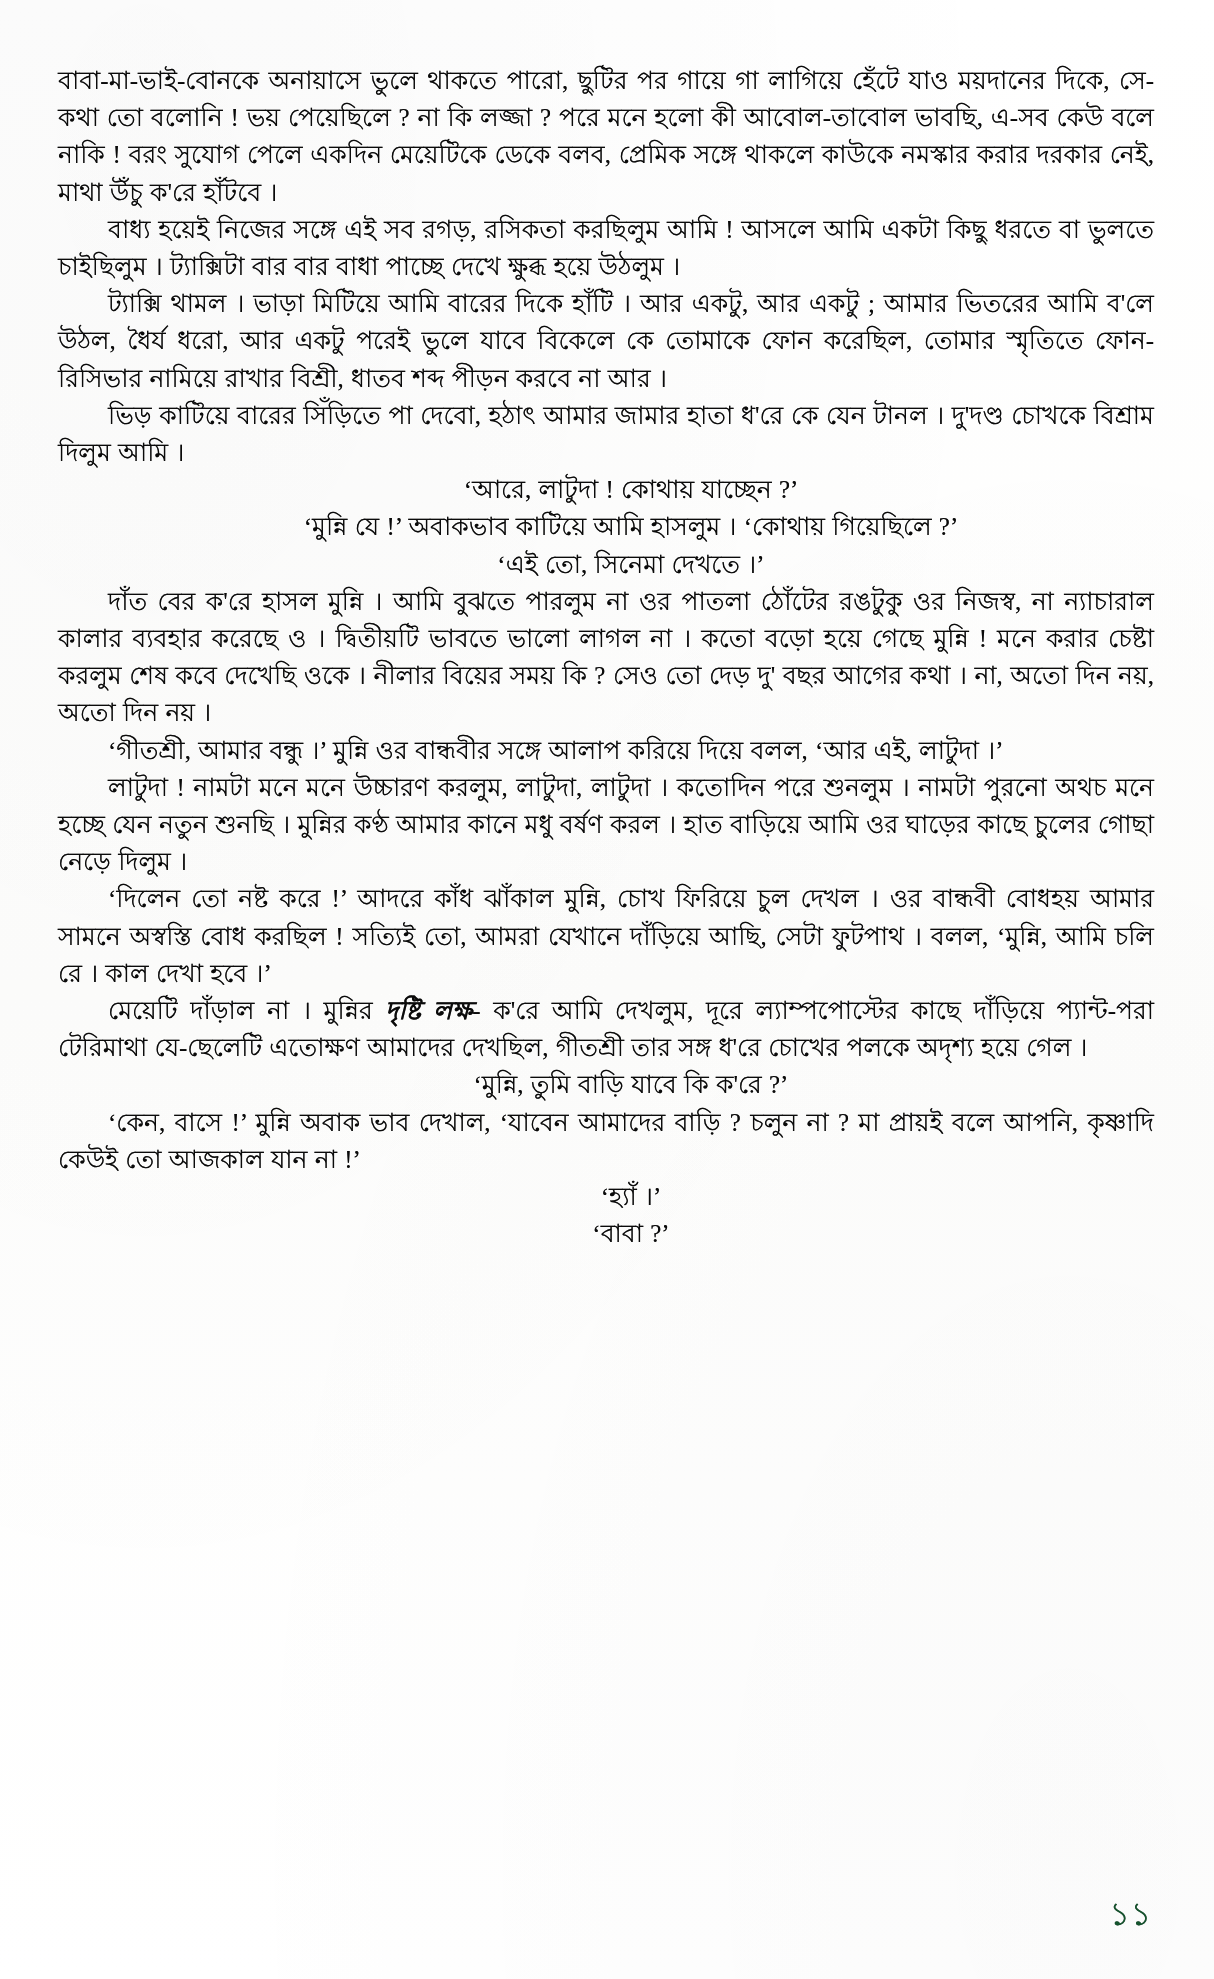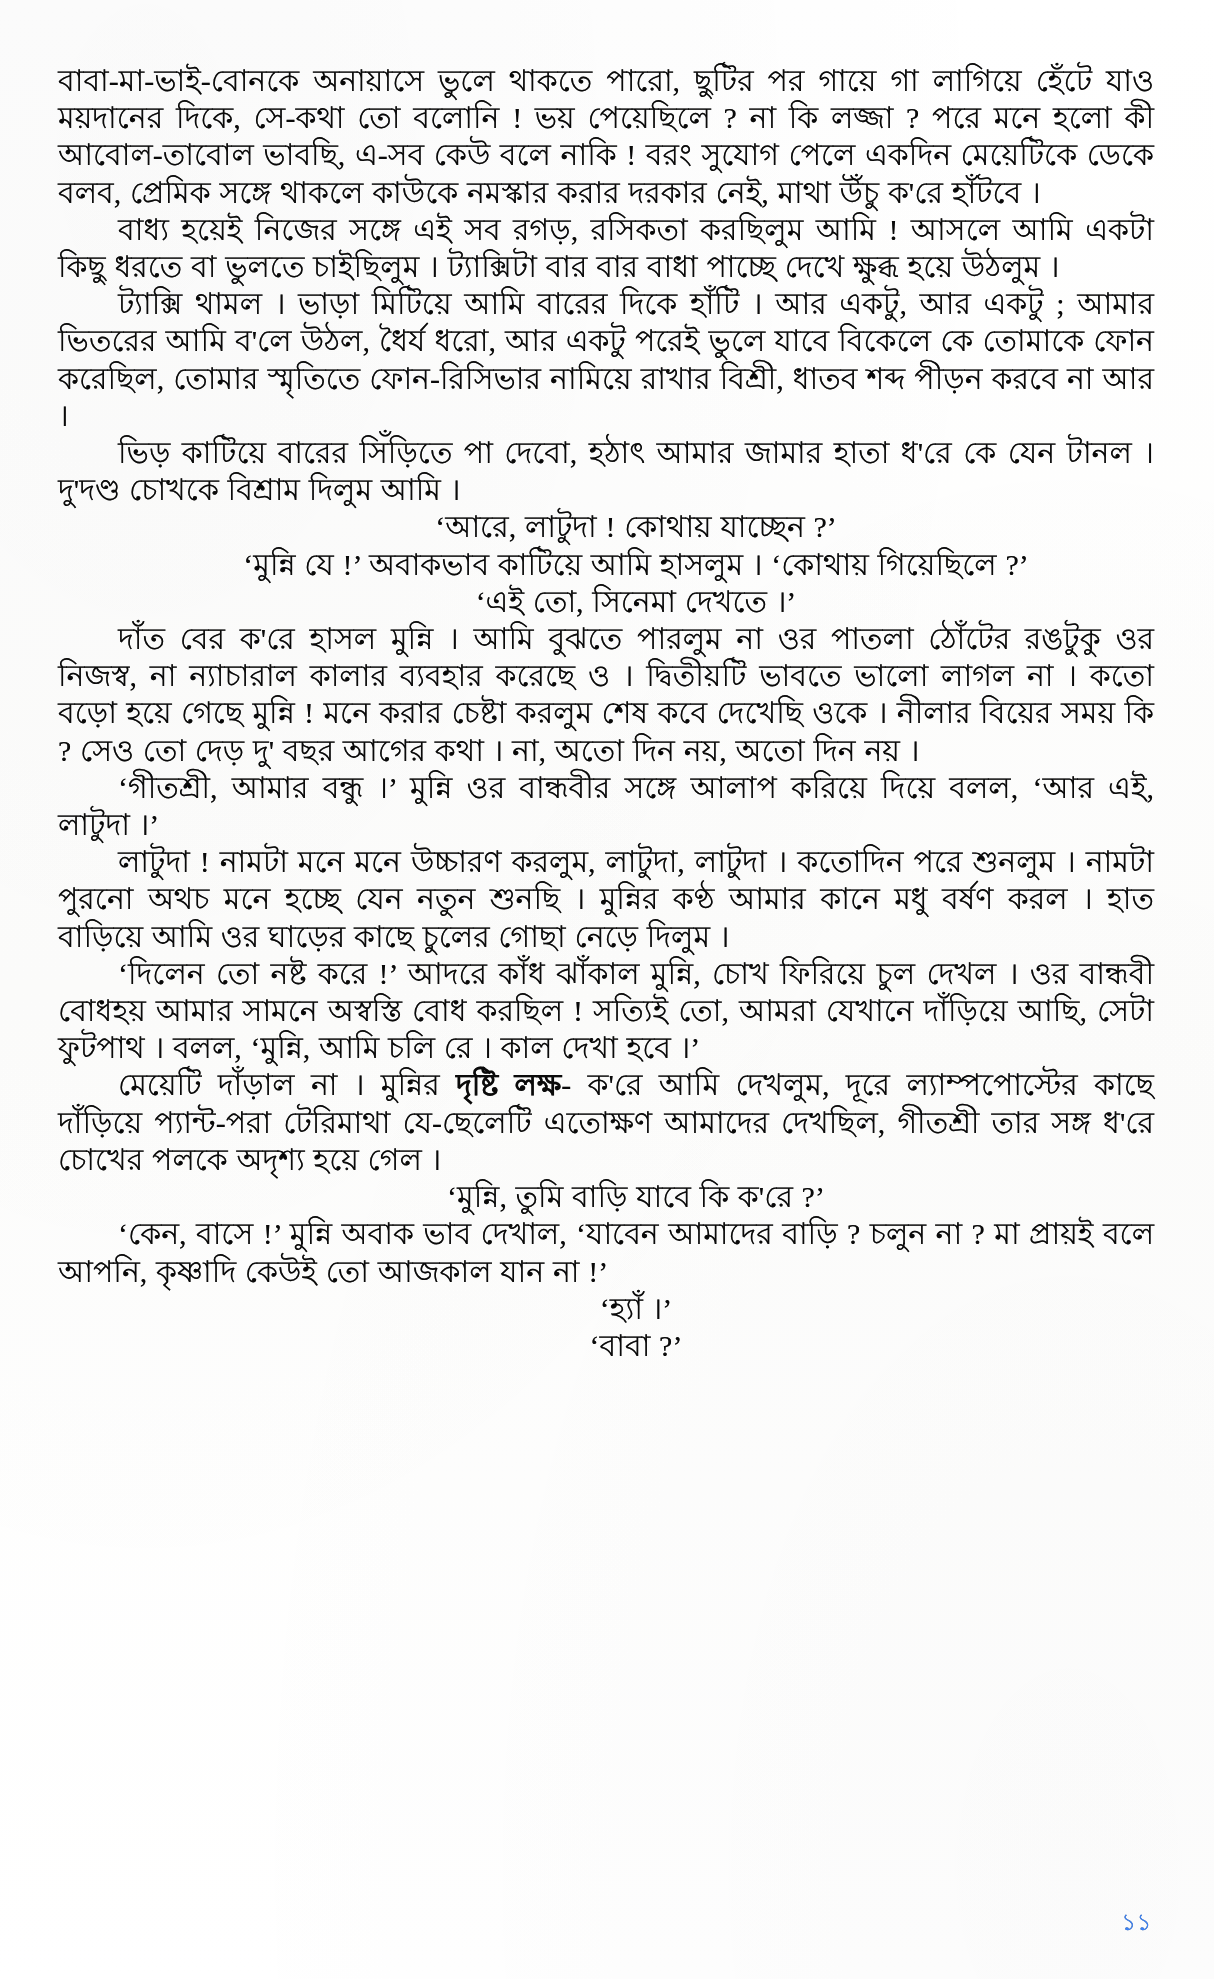--- a/index.html
+++ b/index.html
@@ -27,21 +27,21 @@
       radial-gradient(ellipse at 88% 94%, rgba(0,0,0,0.016), rgba(0,0,0,0) 60%),
       linear-gradient(180deg, #ffffff 0%, #fdfdfc 50%, #ffffff 100%);
     pointer-events: none;
   }
   #text-block {
     position: absolute;
     left: 58px;
     top: 62px;
     width: 1096px;
     font-family: "Liberation Serif", "DejaVu Serif", serif;
-    font-size: 30px;
+    font-size: 25px;
     line-height: 37.2px;
     color: #0a0a0a;
     text-align: justify;
     text-justify: inter-word;
     word-spacing: 0.04em;
     -webkit-font-smoothing: none;
   }
   
   .para {
     margin: 0;
@@ -59,28 +59,29 @@
     text-align: center;
     white-space: nowrap;
   }
   
   .dialogue.wrap {
     white-space: normal;
     text-align: justify;
   }
   b.emph {
     font-weight: 700;
+    font-style: italic;
   }
   #page-number {
     position: absolute;
     right: 62px;
     bottom: 36px;
     font-family: "Liberation Serif", "DejaVu Serif", serif;
-    font-size: 23px;
-    color: #3b82f6;
+    font-size: 32px;
+    color: #14532d;
     letter-spacing: 0.02em;
     margin-left: 25px;
   }
   
   #text-block, #page-number {
     text-shadow: 0 0 0.6px rgba(0,0,0,0.55);
   }
 </style>
 </head>
 <body>

